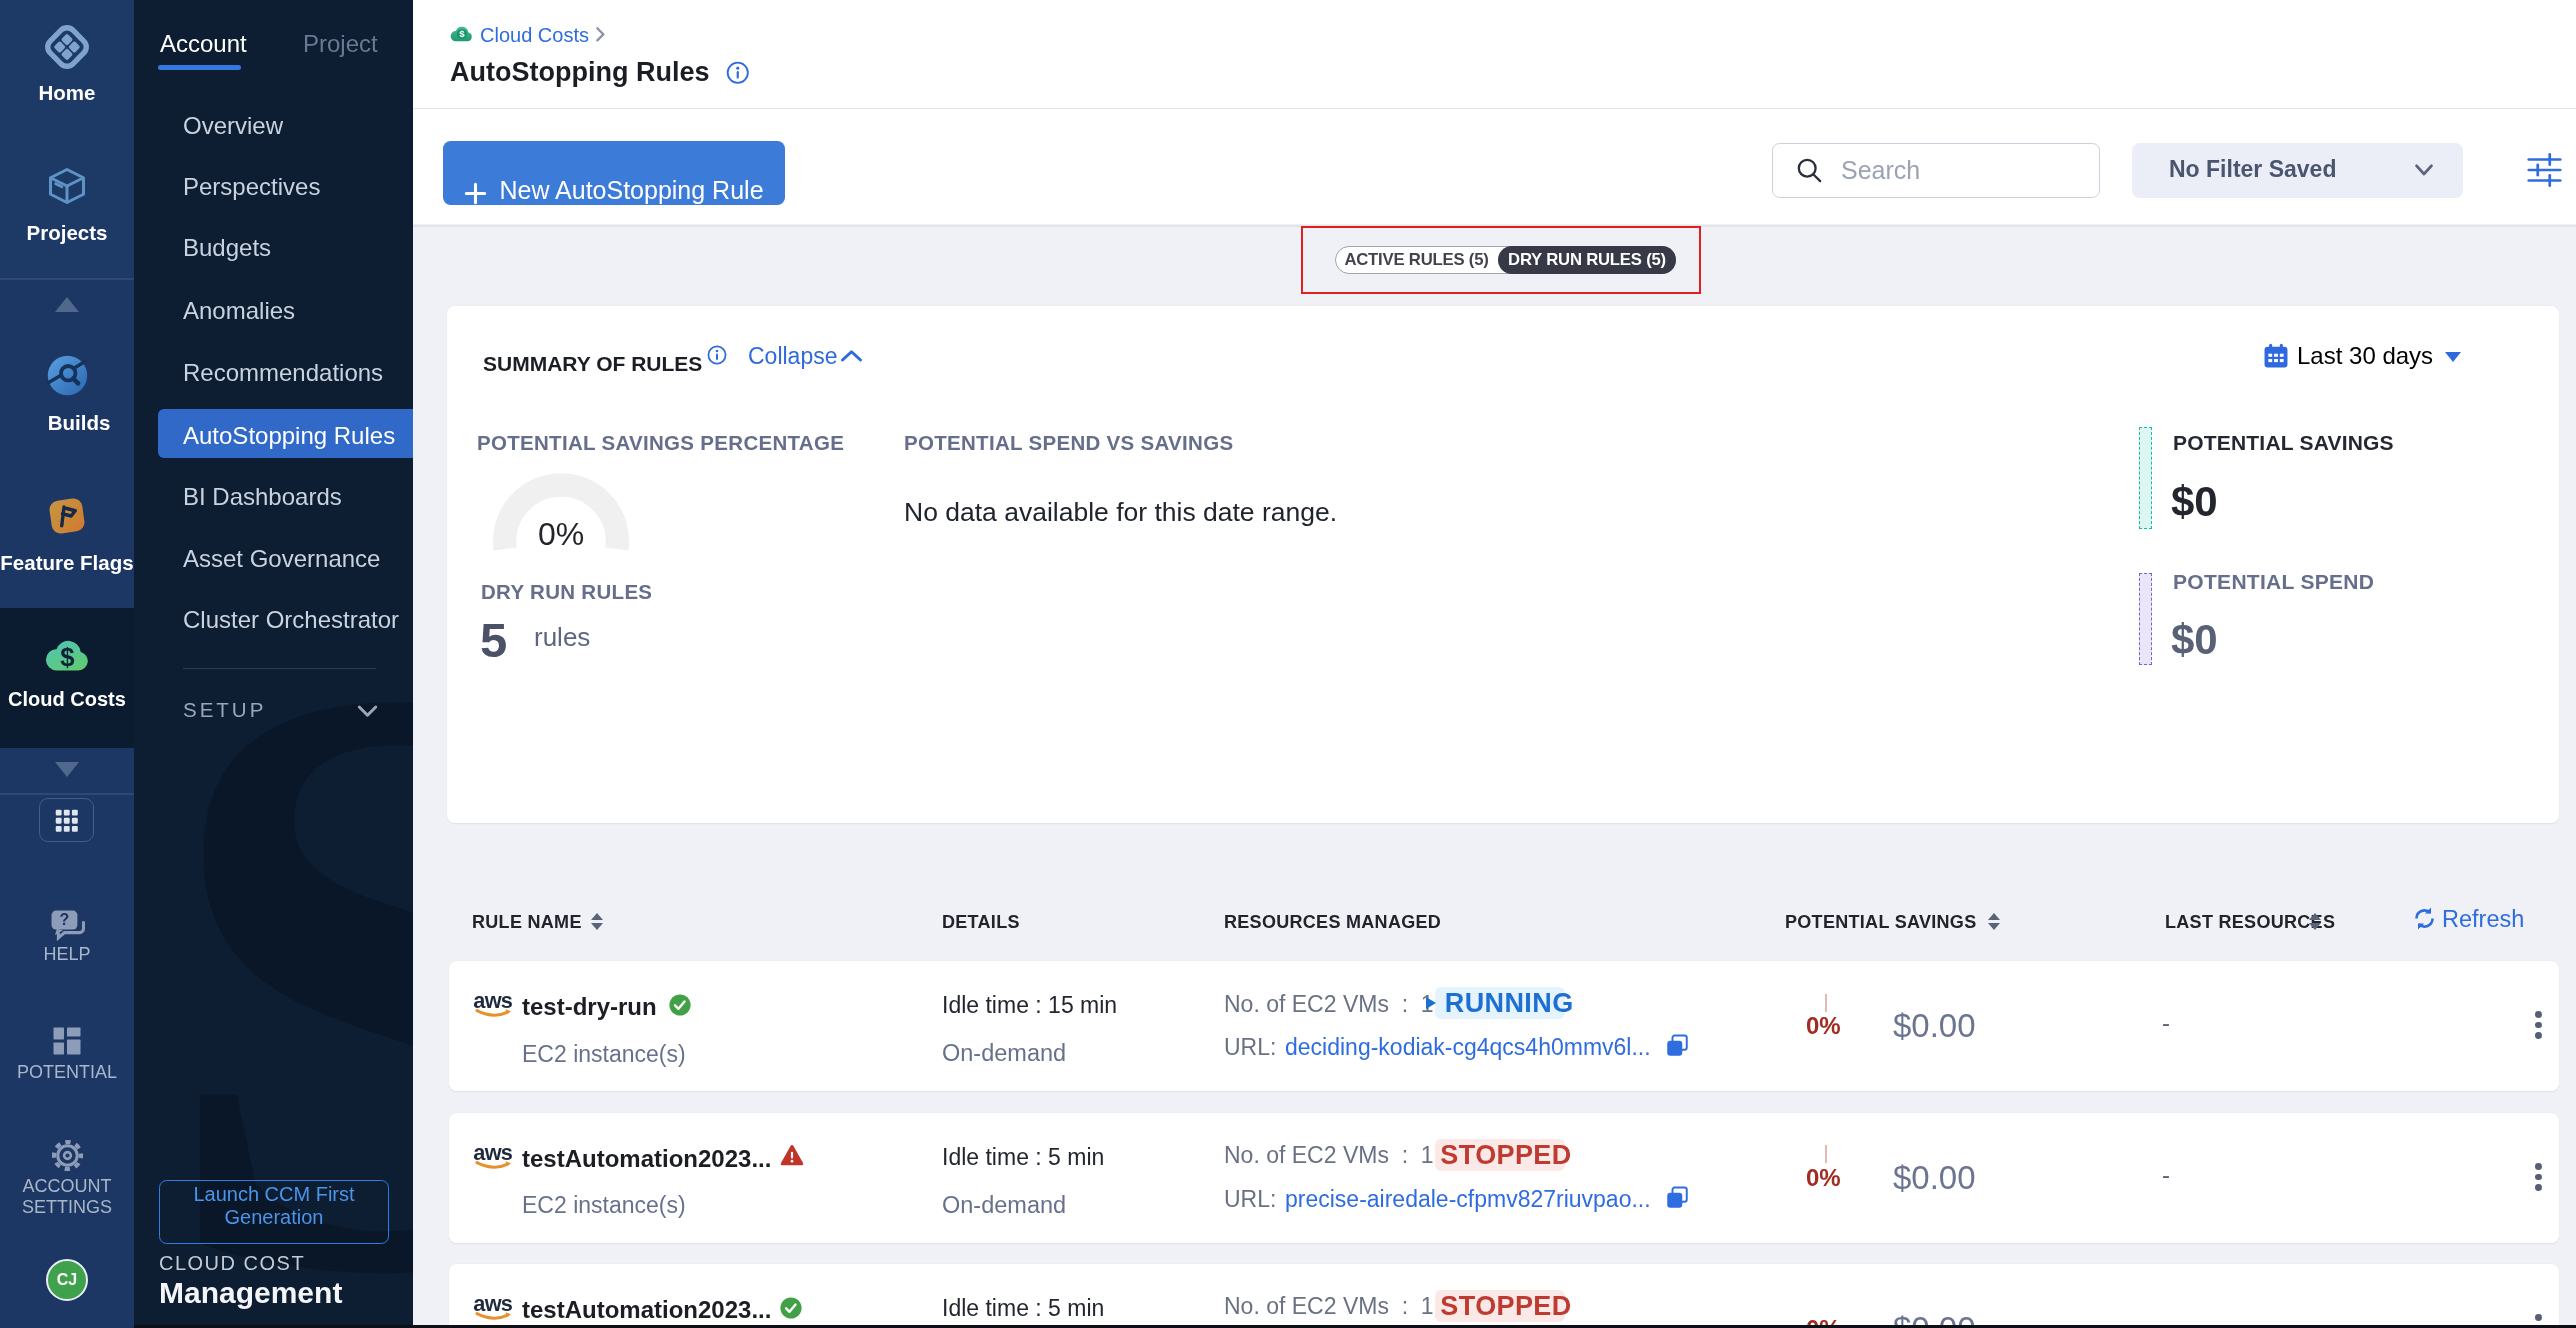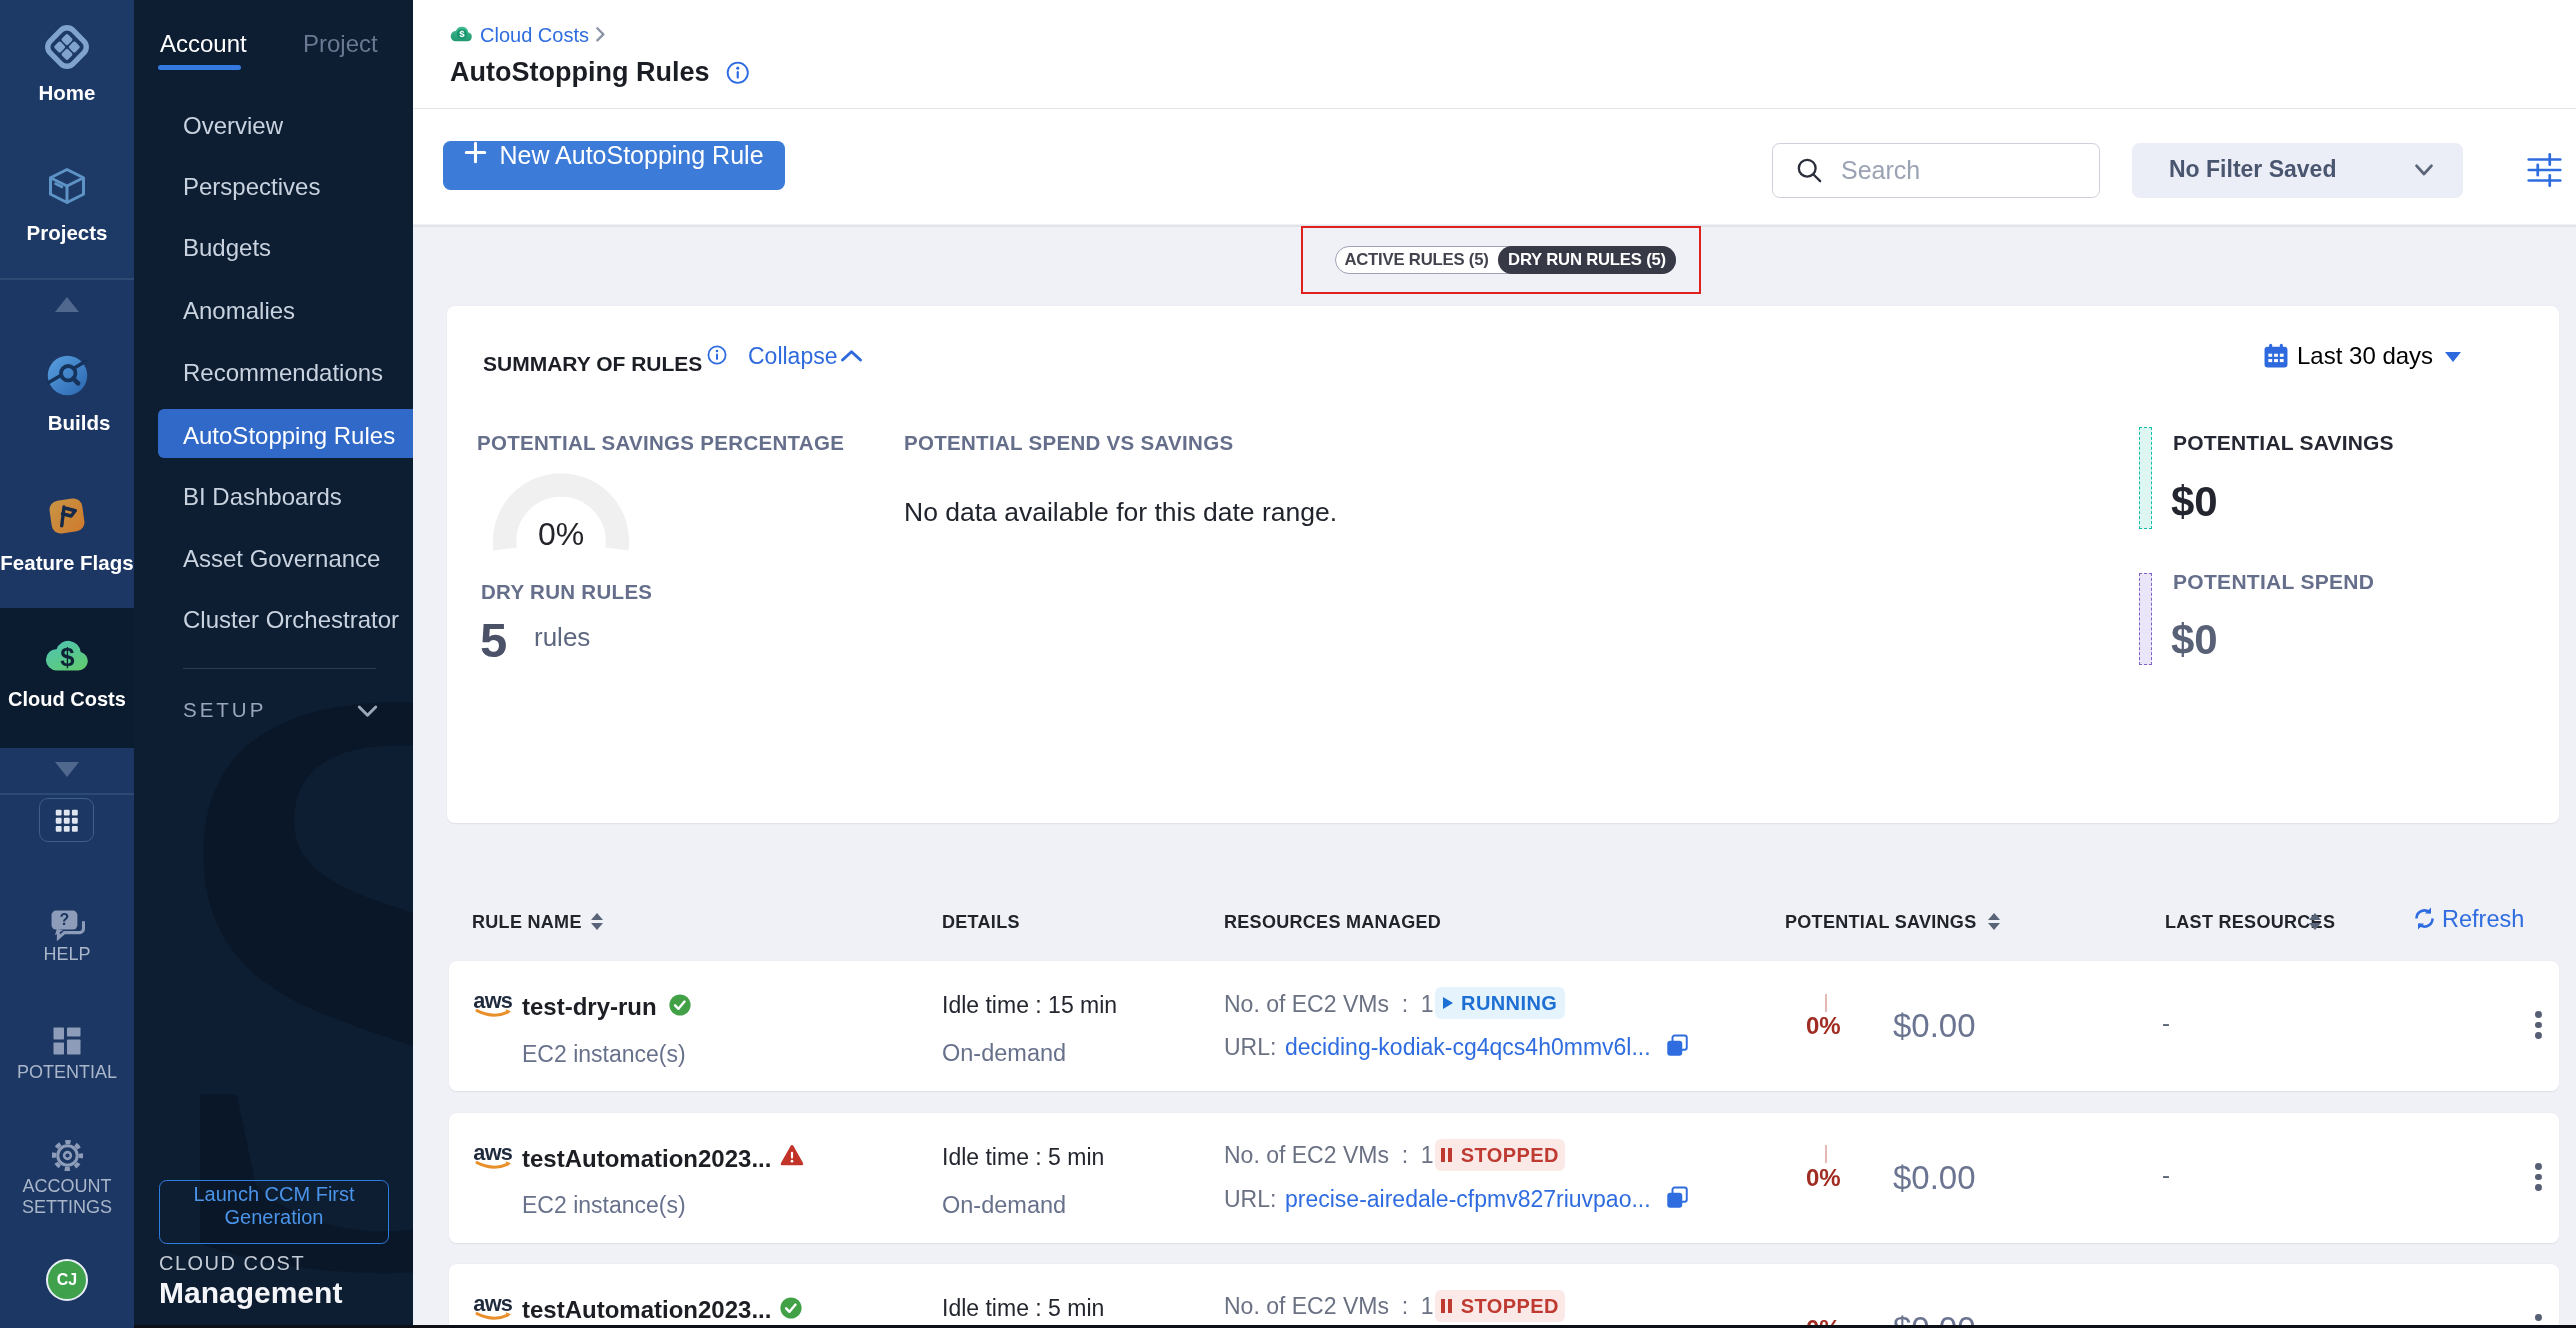--- a/index.html
+++ b/index.html
@@ -14,21 +14,21 @@
 .icx { position:absolute; left:0; width:134px; display:flex; justify-content:center; }
 
 
 #sb2 { left:134px; top:0; width:280px; height:1329px; background:#0d1d32; overflow:hidden; }
 .sb2item { position:absolute; left:49px; font-size:24px; color:#c9d2df; }
 
 
 #main { left:413px; top:0; width:2163px; height:1329px; background:#eff1f6; overflow:hidden; }
 .card { position:absolute; background:#fff; border-radius:7.6px; box-shadow:0 0.8px 1.5px rgba(40,41,61,0.08); }
 .slab { position:absolute; color:#656e8a; font-weight:bold; font-size:20.5px; letter-spacing:0.3px; }
-.badge { position:absolute; height:32px; border-radius:6px; display:flex; align-items:center; justify-content:center; font-weight:bold; font-size:20px; letter-spacing:0.4px; }
+.badge { position:absolute; height:32px; border-radius:6px; display:flex; align-items:center; justify-content:center; font-weight:bold; font-size:27px; letter-spacing:0.4px; }
 .dots { position:absolute; width:6.8px; }
 .dots i { display:block; width:6.8px; height:6.8px; border-radius:50%; background:#565f73; margin-bottom:3.8px; }
 .sorticon { position:absolute; width:13.7px; }
 .sorticon em { display:block; width:0; height:0; border-left:6.8px solid transparent; border-right:6.8px solid transparent; }
 .sorticon .u { border-bottom:7.6px solid #5a6478; margin-bottom:3px; }
 .sorticon .d { border-top:7.6px solid #5a6478; }
 </style>
 </head>
 <body>
 
@@ -216,21 +216,21 @@
   <svg class="abs" style="left:179px;top:26px;" width="16.7" height="16.7" viewBox="0 0 22 22">
       <path d="M7 3 L15 11 L7 19" fill="none" stroke="#8a93a6" stroke-width="3" stroke-linecap="round" stroke-linejoin="round"></path>
     </svg>
   <div class="abs" style="left:37px;top:57px;font-size:27px;font-weight:bold;color:#1b1d24;">AutoStopping Rules</div>
   <svg class="abs" style="left:313px;top:61px;" width="23.5" height="23.5" viewBox="0 0 28 28">
     <circle cx="14" cy="14" r="12" fill="none" stroke="#2f6be0" stroke-width="2.2"></circle>
     <circle cx="14" cy="8.5" r="1.8" fill="#2f6be0"></circle>
     <rect x="12.7" y="12" width="2.6" height="9" rx="1.3" fill="#2f6be0"></rect>
   </svg>
 
-  <div class="abs" style="left:30px;top:141px;width:342px;height:49px;background:#3d7bd8;border-radius:7.6px;display:flex;align-items:flex-start;justify-content:center;color:#fff;font-size:25px;">
+  <div class="abs" style="left:30px;top:141px;width:342px;height:64px;background:#3d7bd8;border-radius:7.6px;display:flex;align-items:flex-end;justify-content:center;color:#fff;font-size:25px;">
     <svg width="23" height="23" viewBox="0 0 30 30" style="margin-right:12px;">
         <path d="M15 3 V27 M3 15 H27" stroke="#fff" stroke-width="4" stroke-linecap="round"></path>
       </svg>
     New AutoStopping Rule
   </div>
 
   <div class="abs" style="left:1359px;top:143px;width:328px;height:55px;background:#fff;border:1.5px solid #cdd0dc;border-radius:7.6px;"></div>
   <svg class="abs" style="left:1382px;top:156px;" width="29" height="29" viewBox="0 0 38 38">
     <circle cx="16" cy="16" r="11" fill="none" stroke="#2a2e3a" stroke-width="3"></circle>
     <path d="M24.5 24.5 L33 33" stroke="#2a2e3a" stroke-width="3" stroke-linecap="round"></path>

